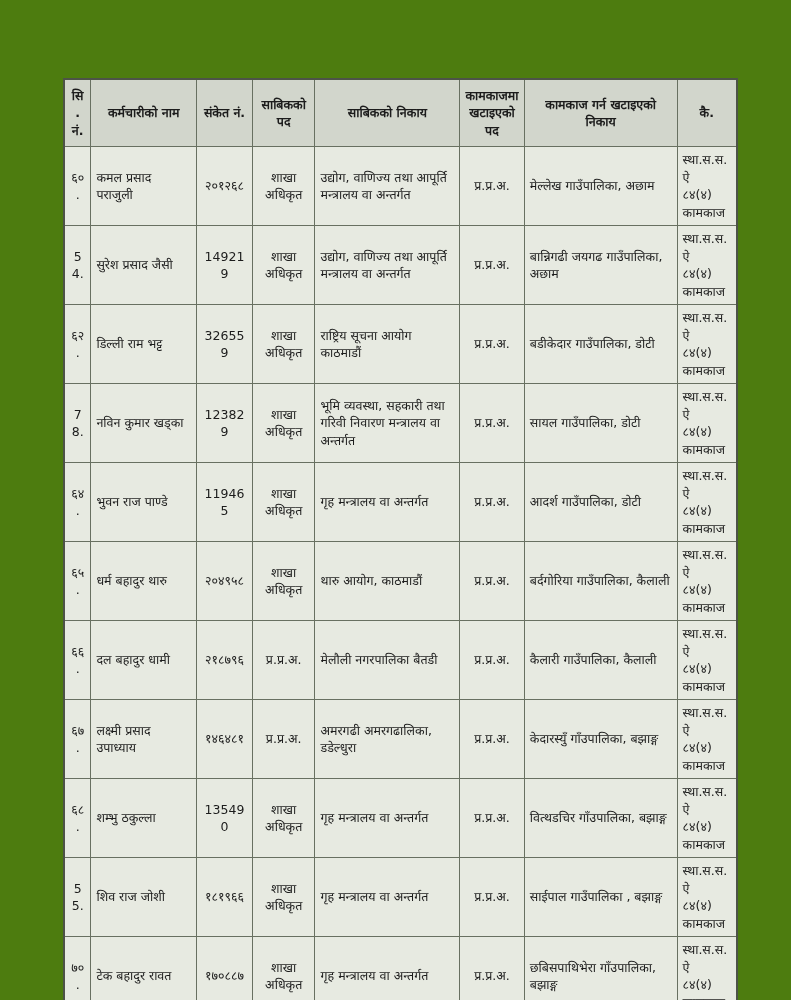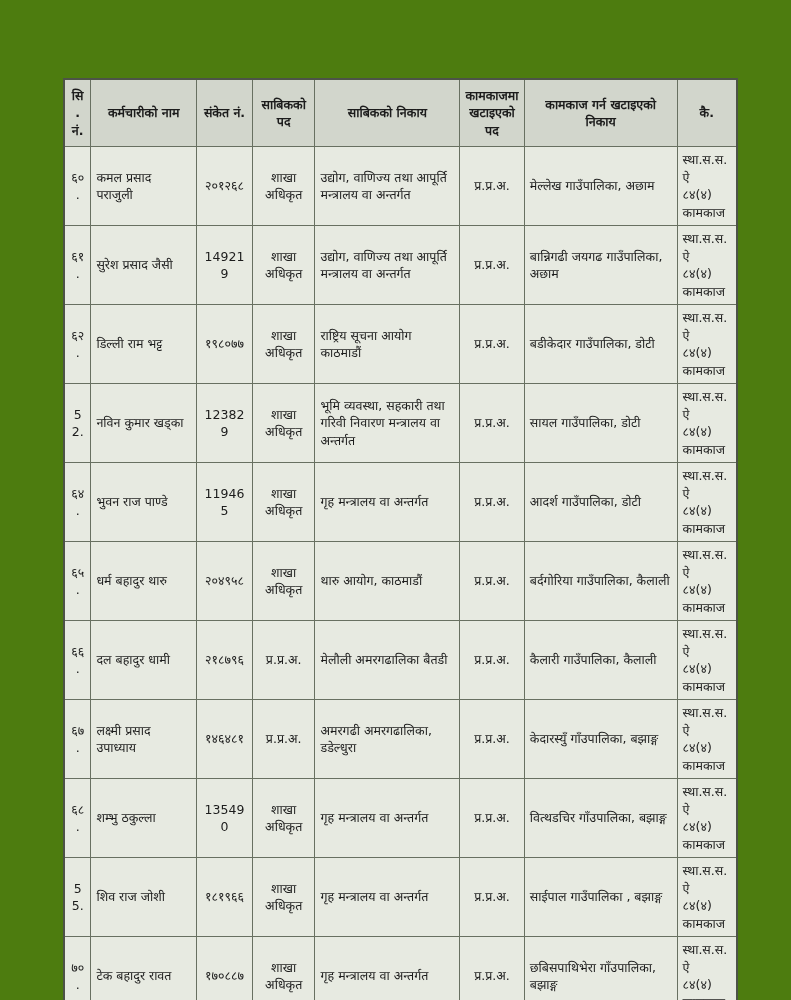--- a/index.html
+++ b/index.html
@@ -104,45 +104,45 @@
           <td class="cell-code">२०१२६८</td>
           <td class="cell-former_post">शाखा अधिकृत</td>
           <td class="cell-former_office">उद्योग, वाणिज्य तथा आपूर्ति मन्त्रालय वा अन्तर्गत</td>
           <td class="cell-assigned_post">प्र.प्र.अ.</td>
           <td class="cell-assigned_office">मेल्लेख गाउँपालिका, अछाम</td>
           <td class="cell-remarks">स्था.स.स.ऐ
 ८४(४)
 कामकाज</td>
         </tr>
         <tr>
-          <td class="cell-sn">६१.</td>
+          <td class="cell-sn">54.</td>
           <td class="cell-name">सुरेश प्रसाद जैसी</td>
           <td class="cell-code">149219</td>
           <td class="cell-former_post">शाखा अधिकृत</td>
           <td class="cell-former_office">उद्योग, वाणिज्य तथा आपूर्ति मन्त्रालय वा अन्तर्गत</td>
           <td class="cell-assigned_post">प्र.प्र.अ.</td>
           <td class="cell-assigned_office">बान्निगढी जयगढ गाउँपालिका, अछाम</td>
           <td class="cell-remarks">स्था.स.स.ऐ
 ८४(४)
 कामकाज</td>
         </tr>
         <tr>
           <td class="cell-sn">६२.</td>
           <td class="cell-name">डिल्ली राम भट्ट</td>
-          <td class="cell-code">१९८०७७</td>
+          <td class="cell-code">326559</td>
           <td class="cell-former_post">शाखा अधिकृत</td>
           <td class="cell-former_office">राष्ट्रिय सूचना आयोग काठमाडौं</td>
           <td class="cell-assigned_post">प्र.प्र.अ.</td>
           <td class="cell-assigned_office">बडीकेदार गाउँपालिका, डोटी</td>
           <td class="cell-remarks">स्था.स.स.ऐ
 ८४(४)
 कामकाज</td>
         </tr>
         <tr>
-          <td class="cell-sn">52.</td>
+          <td class="cell-sn">78.</td>
           <td class="cell-name">नविन कुमार खड्का</td>
           <td class="cell-code">123829</td>
           <td class="cell-former_post">शाखा अधिकृत</td>
           <td class="cell-former_office">भूमि व्यवस्था, सहकारी तथा गरिवी निवारण मन्त्रालय वा अन्तर्गत</td>
           <td class="cell-assigned_post">प्र.प्र.अ.</td>
           <td class="cell-assigned_office">सायल गाउँपालिका, डोटी</td>
           <td class="cell-remarks">स्था.स.स.ऐ
 ८४(४)
 कामकाज</td>
         </tr>
@@ -168,21 +168,21 @@
           <td class="cell-assigned_office">बर्दगोरिया गाउँपालिका, कैलाली</td>
           <td class="cell-remarks">स्था.स.स.ऐ
 ८४(४)
 कामकाज</td>
         </tr>
         <tr>
           <td class="cell-sn">६६.</td>
           <td class="cell-name">दल बहादुर धामी</td>
           <td class="cell-code">२१८७९६</td>
           <td class="cell-former_post">प्र.प्र.अ.</td>
-          <td class="cell-former_office">मेलौली अमरगढालिका बैतडी</td>
+          <td class="cell-former_office">मेलौली नगरपालिका बैतडी</td>
           <td class="cell-assigned_post">प्र.प्र.अ.</td>
           <td class="cell-assigned_office">कैलारी गाउँपालिका, कैलाली</td>
           <td class="cell-remarks">स्था.स.स.ऐ
 ८४(४)
 कामकाज</td>
         </tr>
         <tr>
           <td class="cell-sn">६७.</td>
           <td class="cell-name">लक्ष्मी प्रसाद उपाध्याय</td>
           <td class="cell-code">१४६४८१</td>

